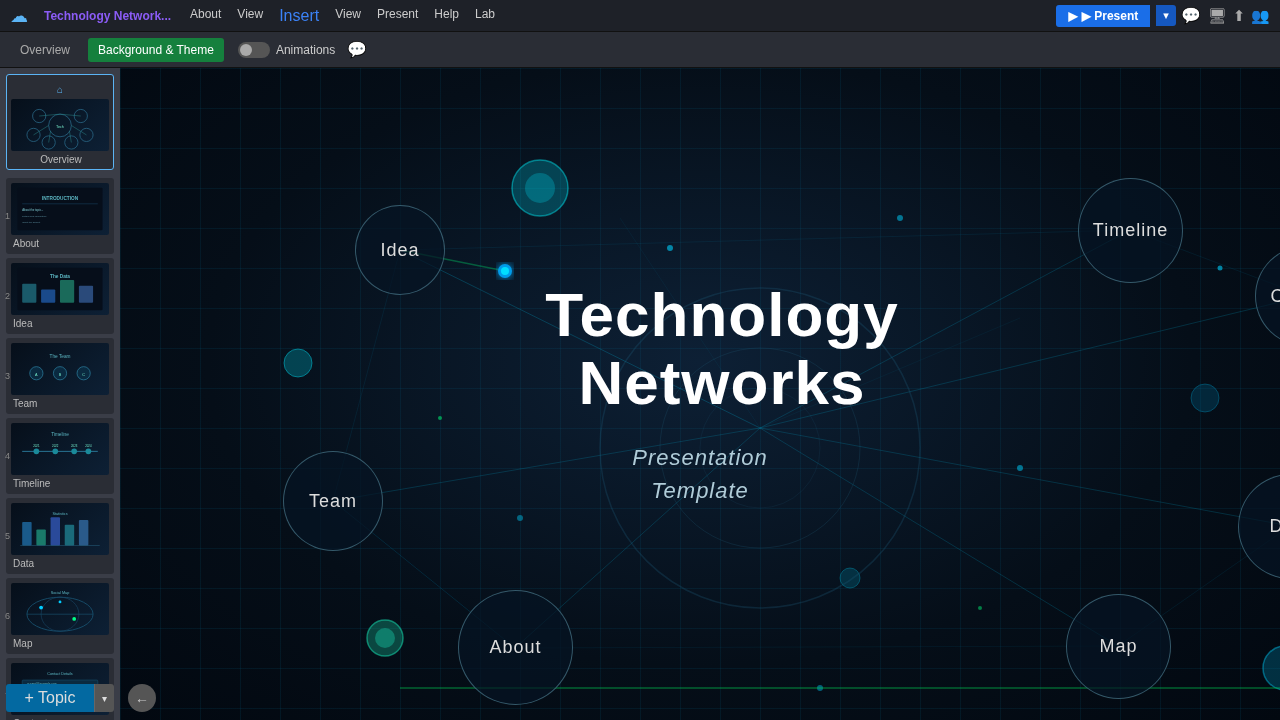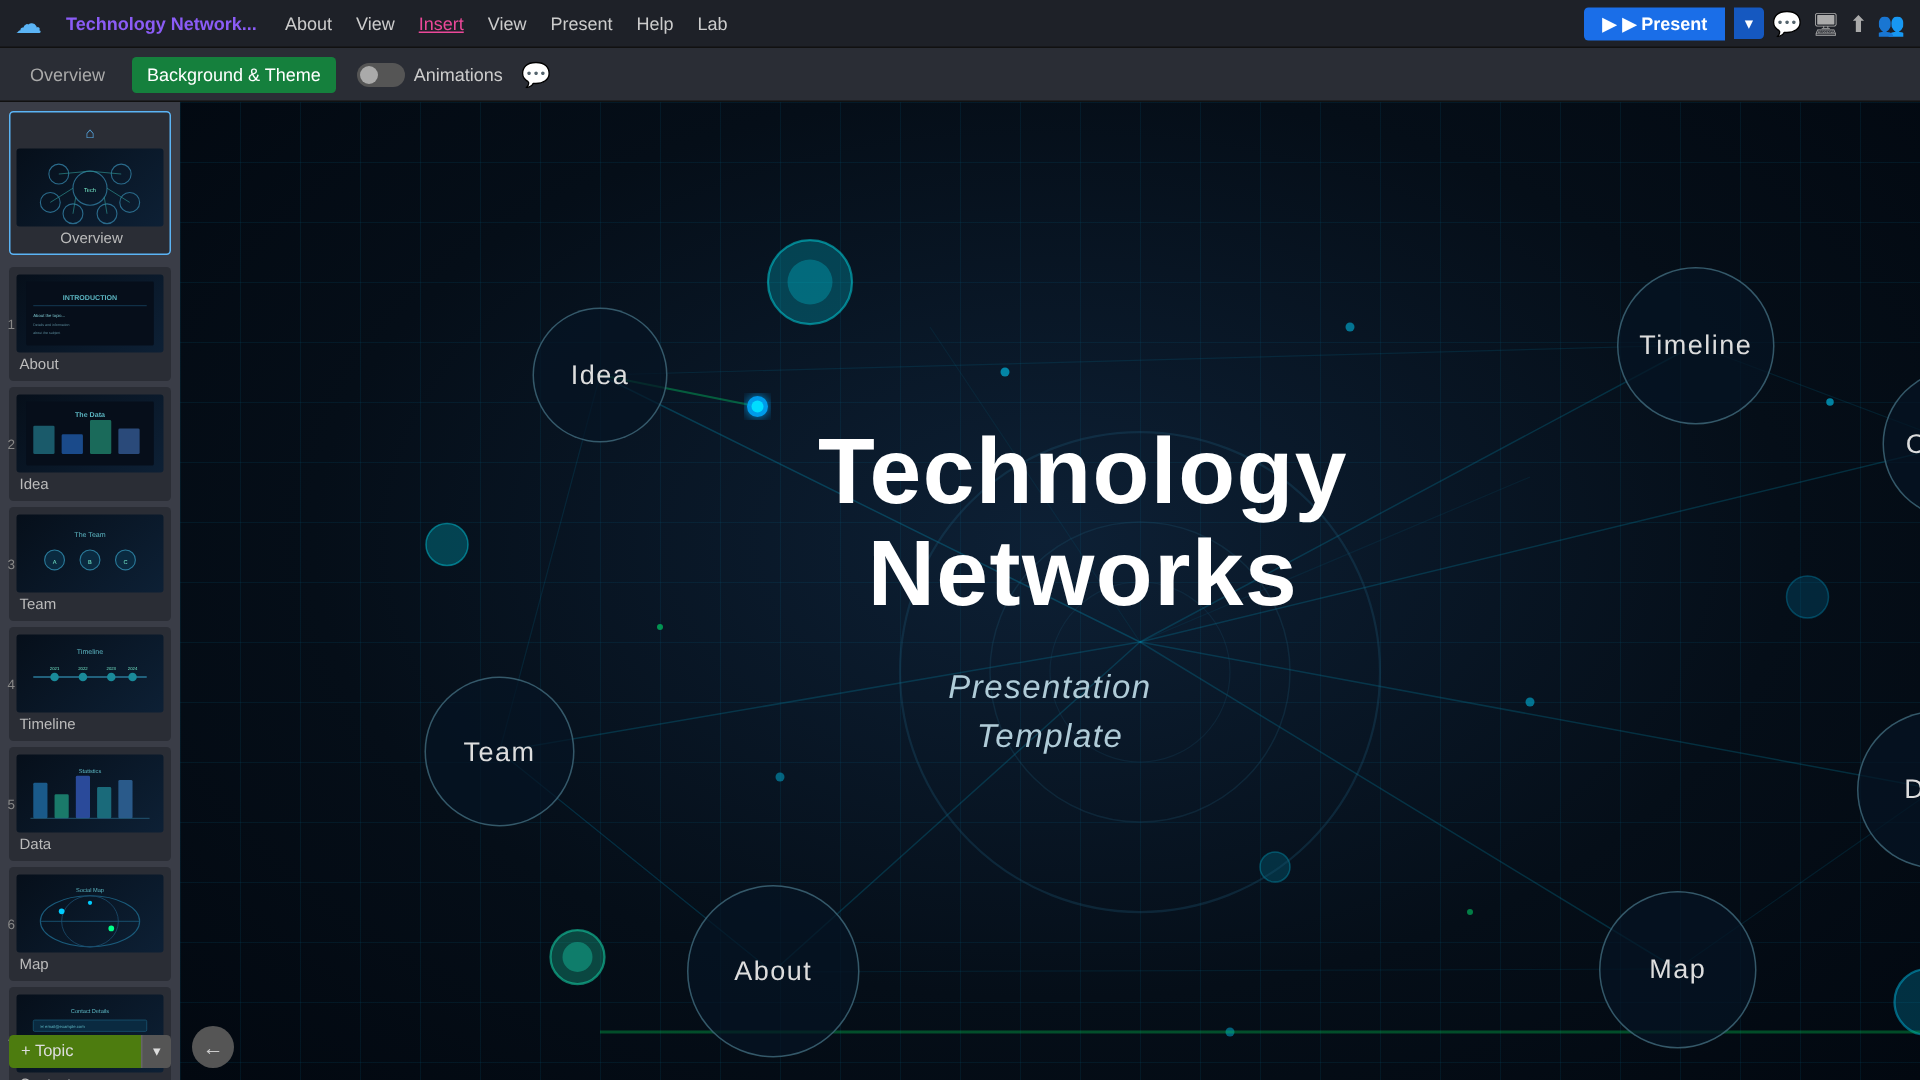--- a/index.html
+++ b/index.html
@@ -239,21 +239,21 @@
   </style>
 </head>
 <body>
 
 <div id="topbar">
   <span style="color:#5bb4f5;font-size:18px;">☁</span>
   <span style="color:#8b5cf6;font-size:12px;font-weight:700;min-width:130px;">Technology Network...</span>
   <div style="display:flex;gap:16px;flex:1;">
     <span style="color:#ccc;font-size:12px;cursor:pointer;">About</span>
     <span style="color:#ccc;font-size:12px;cursor:pointer;">View</span>
-    <span style="color:#ec4899;font-size:12px;cursor:pointer;text-decoration:underline;">Insert</span>
+    <span style="color:#3b82f6;font-size:16px;cursor:pointer;">Insert</span>
     <span style="color:#ccc;font-size:12px;cursor:pointer;">View</span>
     <span style="color:#ccc;font-size:12px;cursor:pointer;">Present</span>
     <span style="color:#ccc;font-size:12px;cursor:pointer;">Help</span>
     <span style="color:#ccc;font-size:12px;cursor:pointer;">Lab</span>
   </div>
   <div style="display:flex;align-items:center;gap:6px;">
     <button style="background:#1a6ee8;color:#fff;border:none;border-radius:3px 0 0 3px;padding:4px 12px;font-size:12px;font-weight:bold;cursor:pointer;display:flex;align-items:center;gap:4px;">
       <span>▶</span>
       <span style="font-size:12px;">▶ Present</span>
     </button>
@@ -416,21 +416,21 @@
           <rect x="25" y="42" width="12" height="8" fill="#1a4a5a" rx="1"></rect>
           <rect x="40" y="42" width="12" height="8" fill="#1a3a7a" rx="1"></rect>
         </svg>
       </div>
       <div class="thumb-label">Contact</div>
     </div>
 
     <div style="height:40px;"></div>
 
     <div style="position:absolute;bottom:8px;left:6px;right:6px;display:flex;border-radius:3px;overflow:hidden;">
-      <button style="flex:1;background:#4d7c0f;color:#ddd;border:none;padding:5px 8px;font-size:11px;cursor:pointer;text-align:left;">+ Topic</button>
+      <button style="flex:1;background:#0369a1;color:#ddd;border:none;padding:5px 8px;font-size:16px;cursor:pointer;text-align:center;">+ Topic</button>
       <button style="background:#555;color:#ddd;border:none;border-left:1px solid #666;padding:5px 7px;font-size:10px;cursor:pointer;">▾</button>
     </div>
   </div>
 
   <div id="canvas-area">
 
     <div id="canvas-bg"></div>
 
     <svg id="network-canvas" width="100%" height="100%" style="position:absolute;inset:0;">
 

